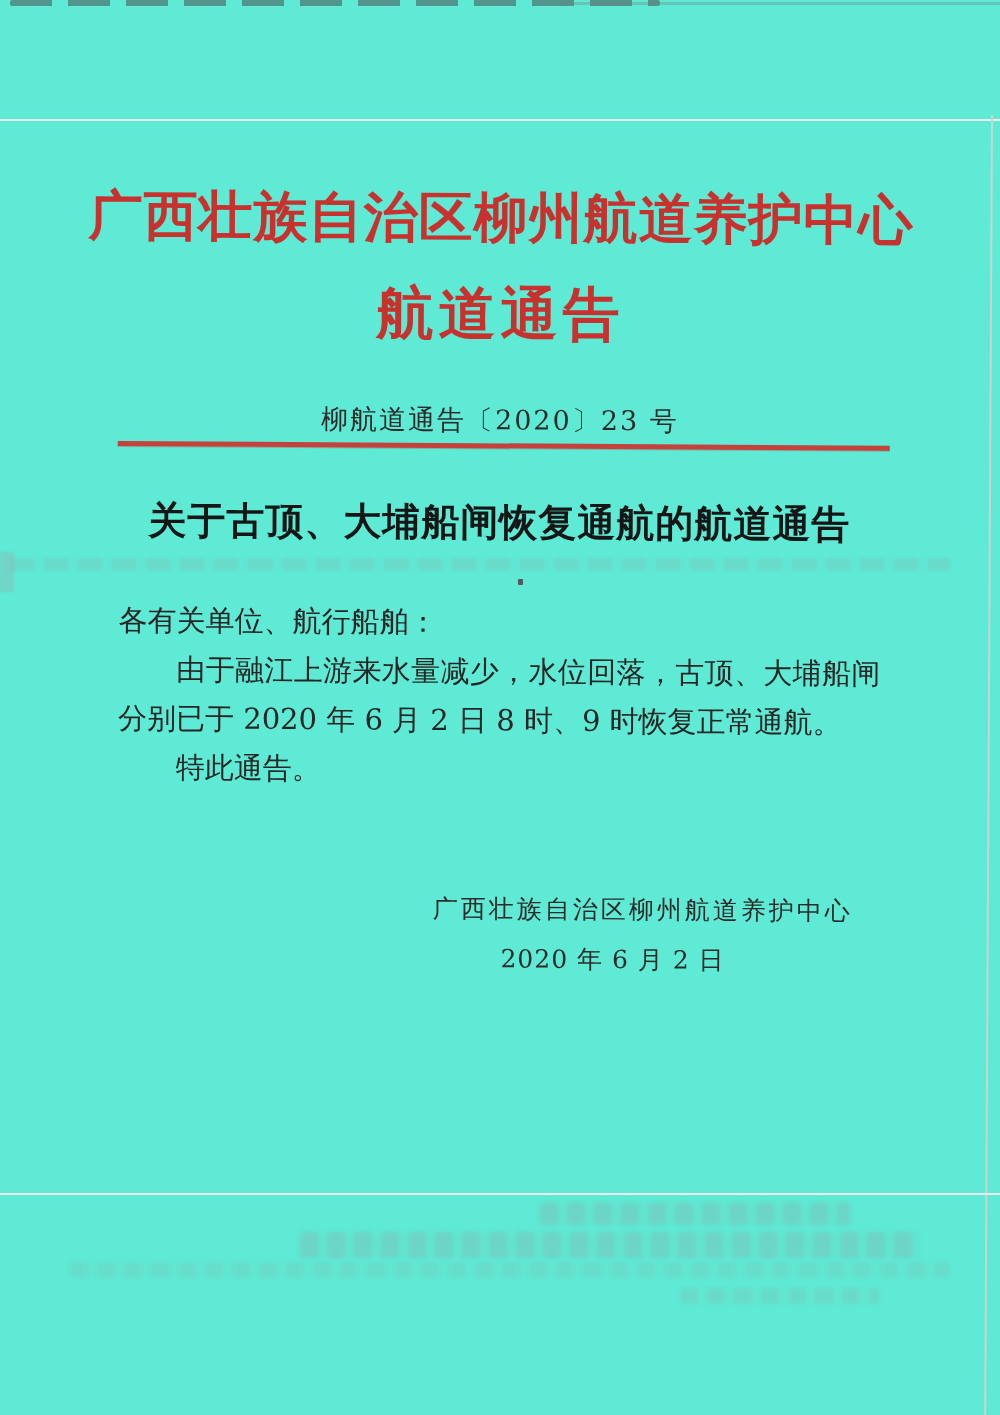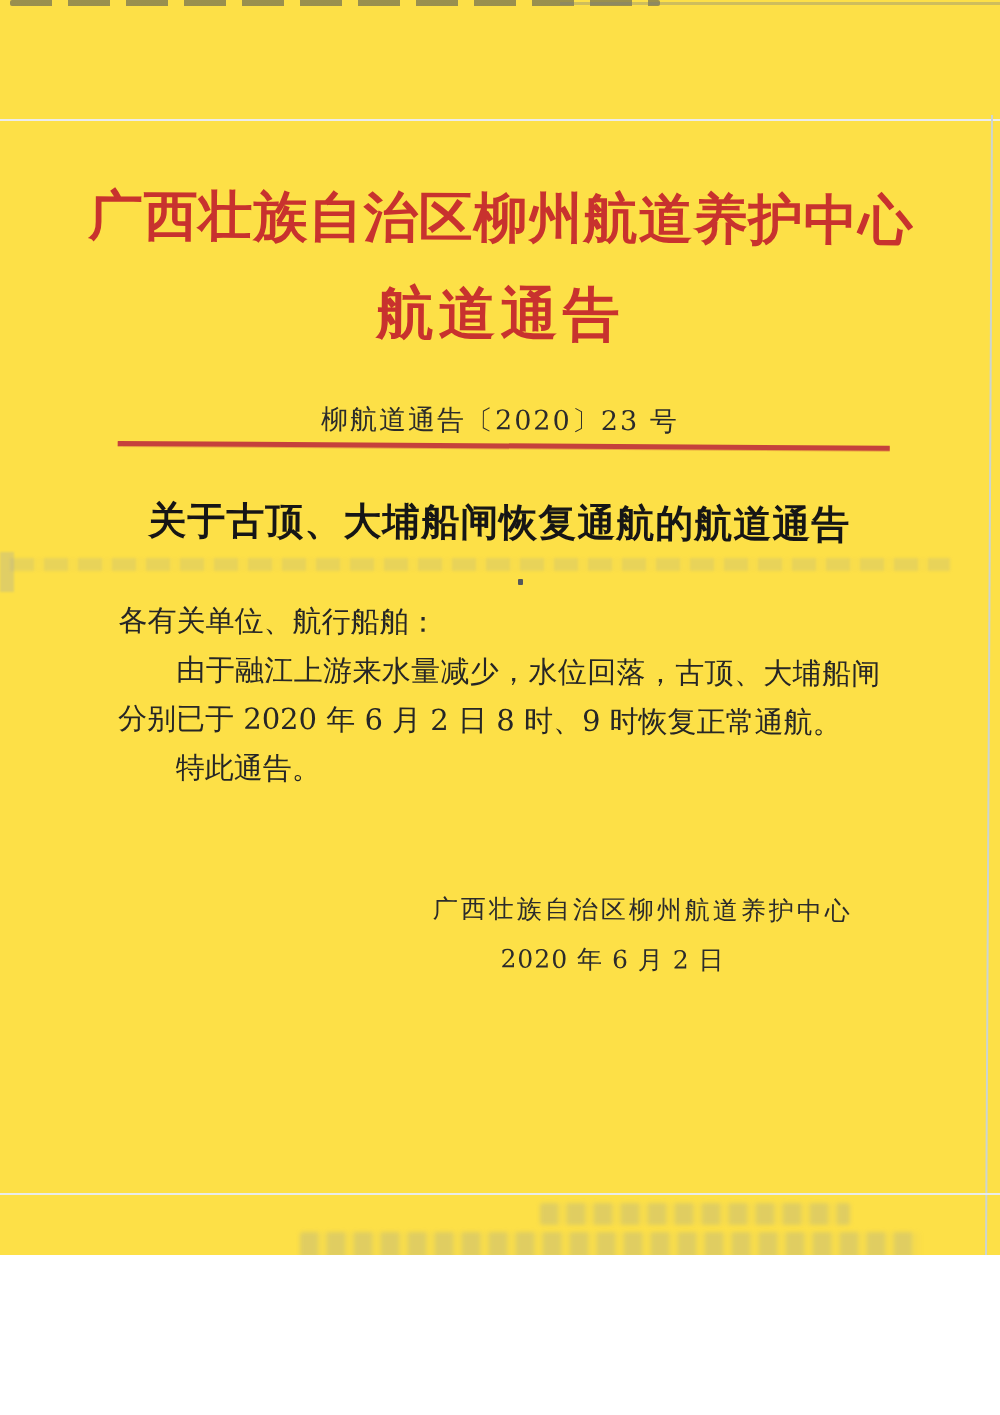--- a/index.html
+++ b/index.html
@@ -5,22 +5,22 @@
 <style>
   :root{
     --title-red:#c8322e;
     --rule-red:#c5413c;
     --text:#262626;
   }
   html,body{margin:0;padding:0;background:#ffffff;}
   .page{
     position:relative;
     width:1000px;
-    height:1255px;
-    background:#fde047;
+    height:1415px;
+    background:#5eead4;
     overflow:hidden;
     font-family:"DejaVu Serif","Liberation Serif",serif;
   }
   .content{
     position:absolute;
     inset:0;
     transform:rotate(0.35deg);
     transform-origin:120px 400px;
   }
   .org-title{

